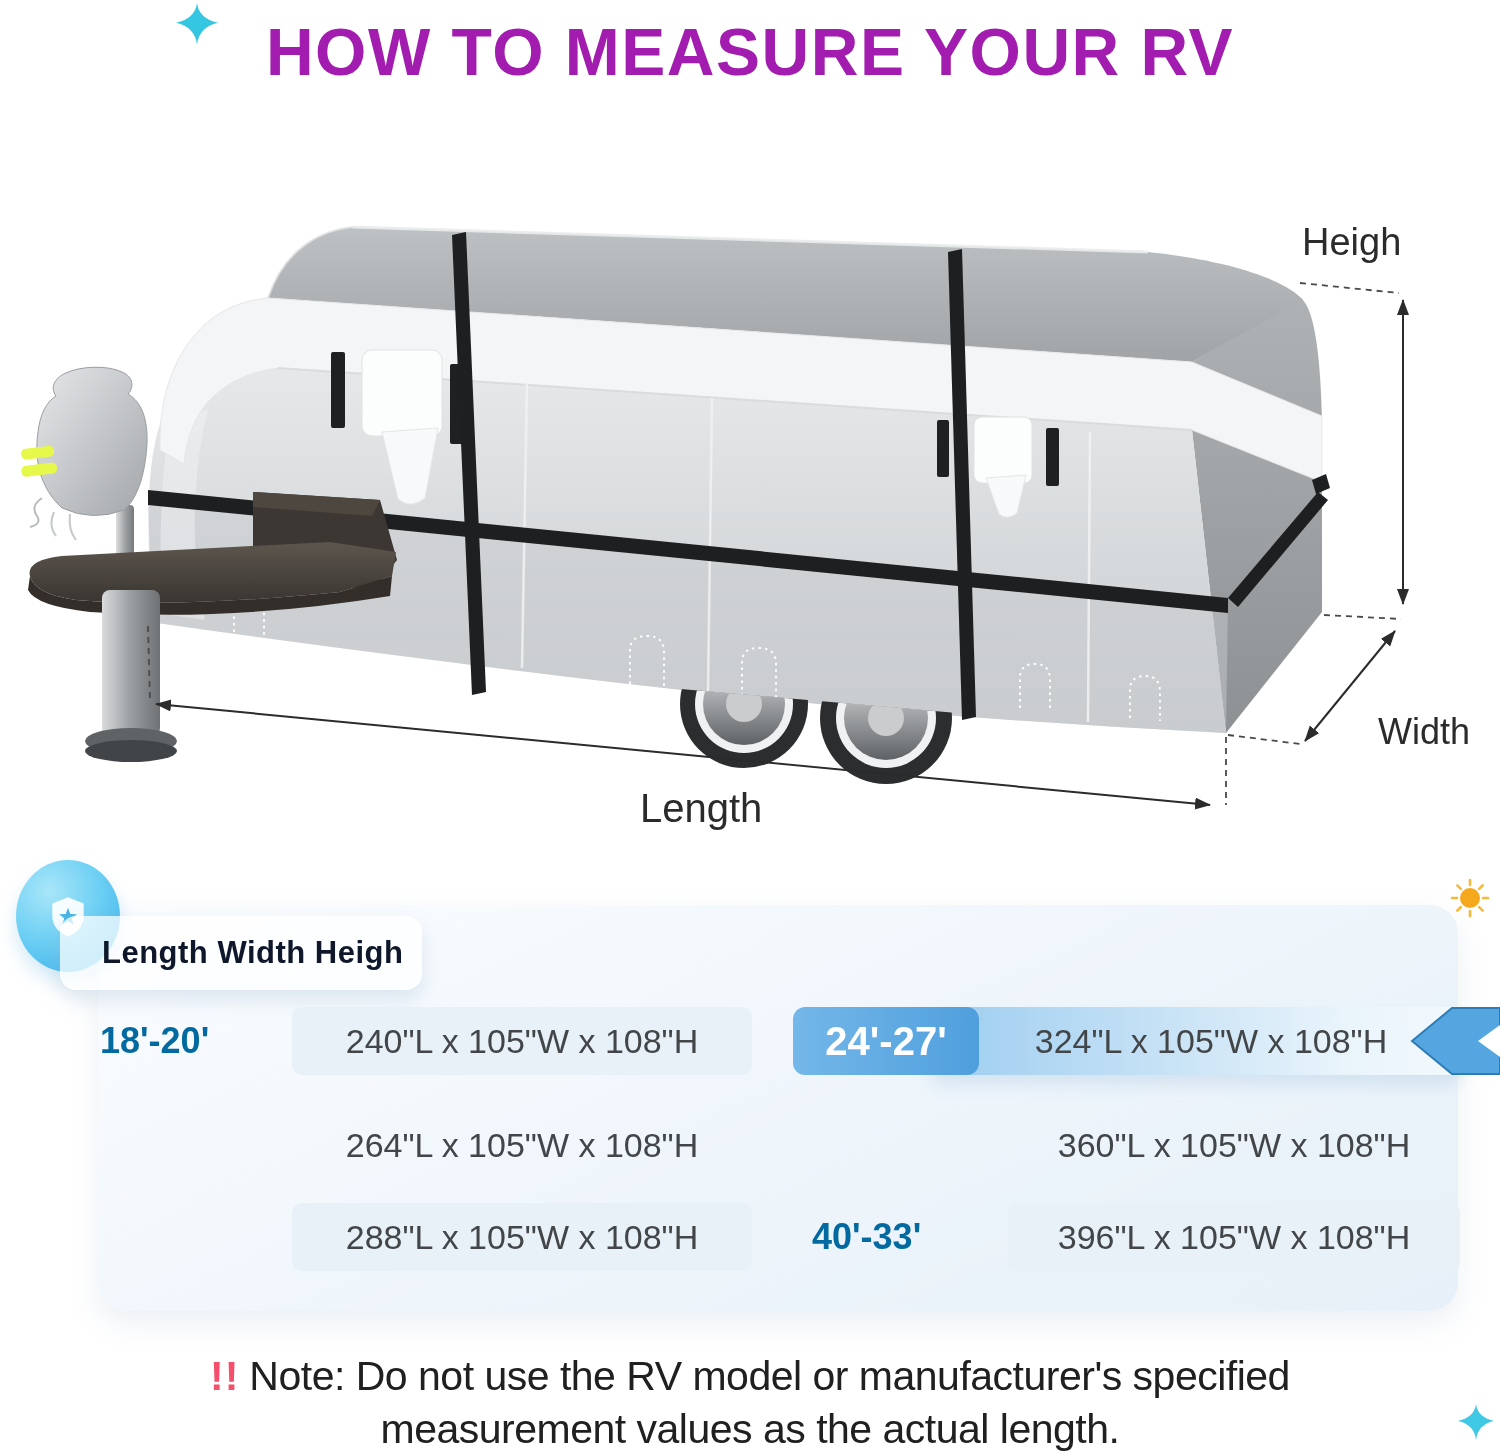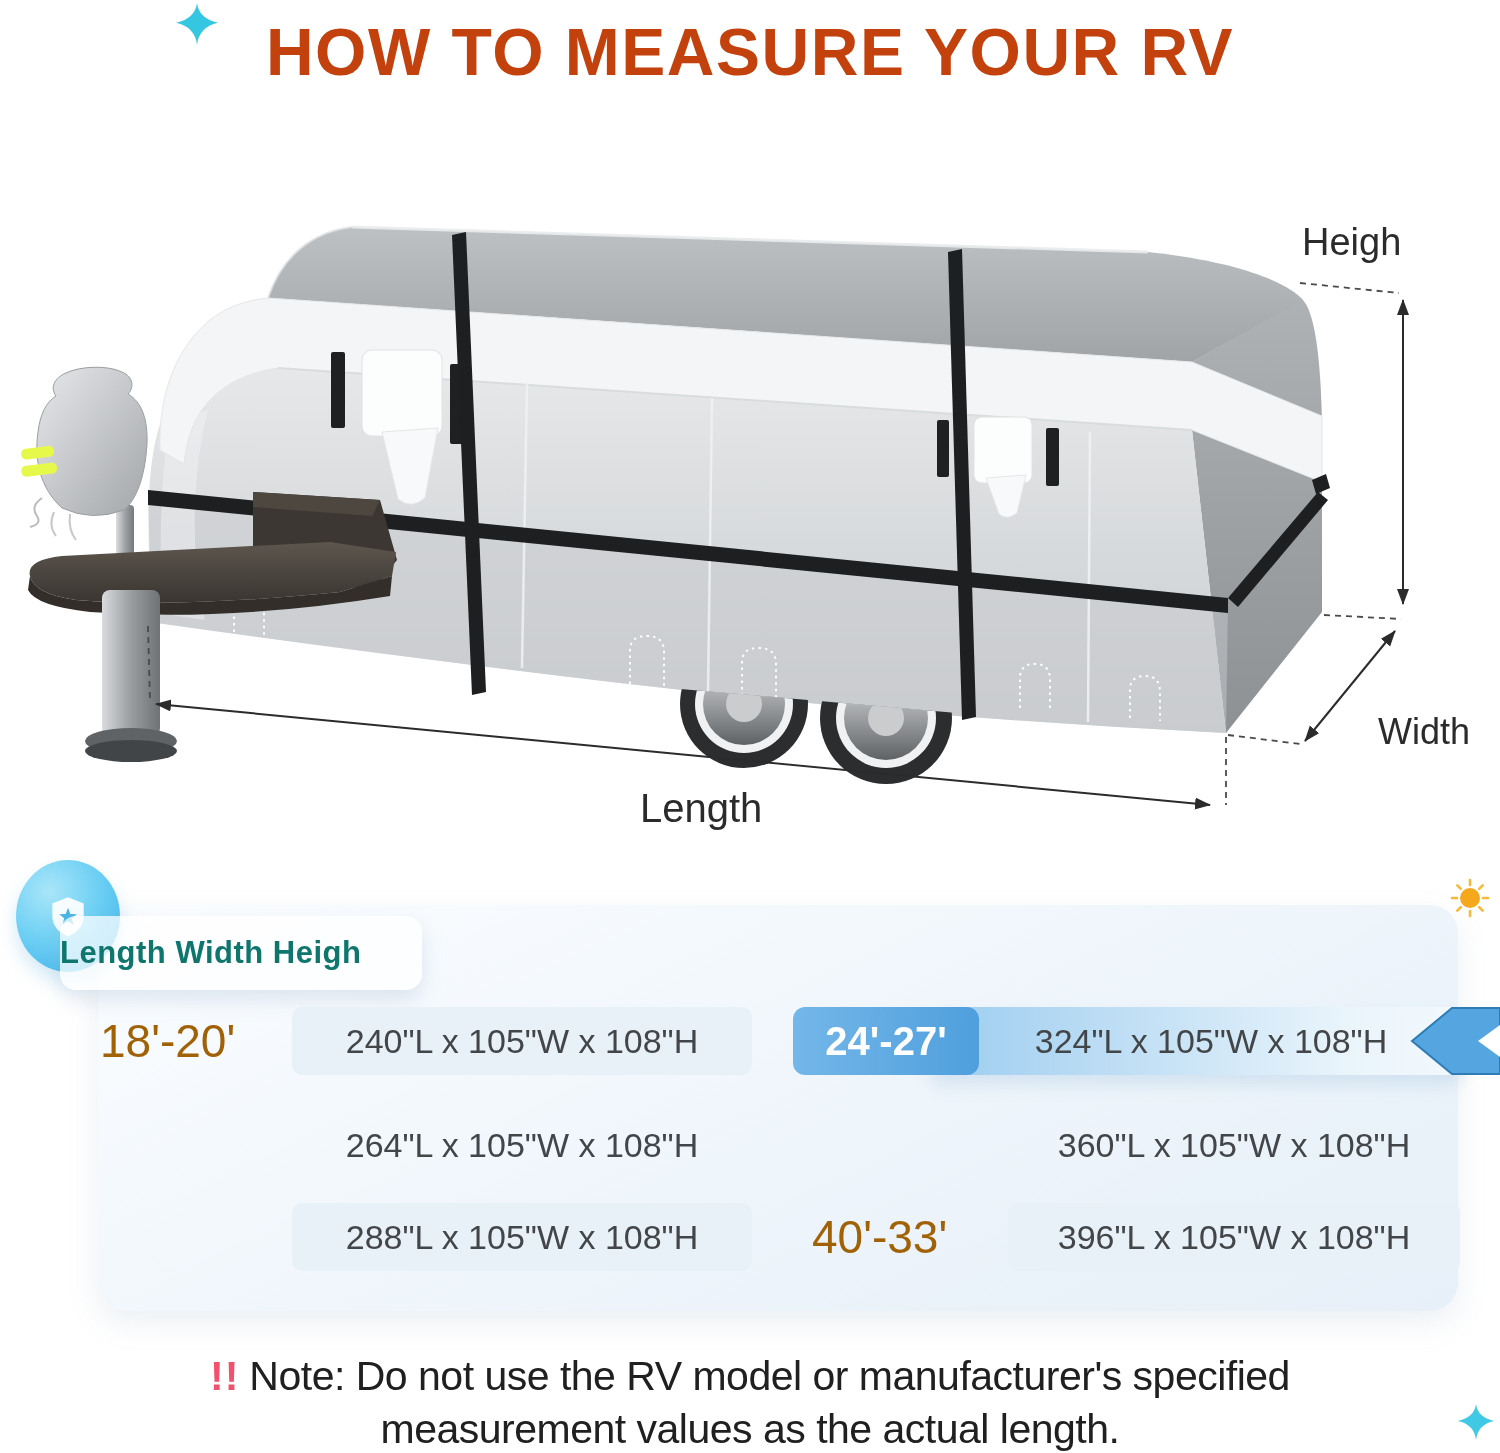--- a/index.html
+++ b/index.html
@@ -1,34 +1,34 @@
 <!DOCTYPE html>
 <html><head>
 <meta charset="utf-8">
 <style>
   html,body{margin:0;padding:0;background:#ffffff;}
   #stage{position:relative;width:1500px;height:1453px;background:#ffffff;overflow:hidden;
          font-family:"Liberation Sans", sans-serif;}
   .abs{position:absolute;}
   
   .title{top:14px;left:0;width:1500px;text-align:center;font-size:66px;font-weight:800;
-         color:#c2410c;letter-spacing:1.5px;white-space:nowrap;}
+         color:#a21caf;letter-spacing:1.5px;white-space:nowrap;}
   
   .panel{left:98px;top:905px;width:1360px;height:406px;border-radius:28px;
          background:linear-gradient(155deg,#fbfdff 0%,#eef5fb 55%,#e7f0f8 100%);
          box-shadow:0 12px 30px rgba(120,150,180,.14);}
   .badge{left:16px;top:860px;width:104px;height:112px;border-radius:50%;
          background:radial-gradient(circle at 32% 28%,#a9e6f9 0%,#6fd0f4 45%,#35aee9 100%);
          box-shadow:0 10px 18px rgba(80,170,220,.25);display:flex;align-items:center;justify-content:center;}
   .pill{left:60px;top:916px;width:362px;height:74px;border-radius:16px;
         background:rgba(255,255,255,.74);box-shadow:0 10px 20px rgba(150,175,205,.28);
-        display:flex;align-items:center;box-sizing:border-box;
-        font-size:31px;font-weight:700;color:#0f766e;letter-spacing:.5px;}
-  .row-label{width:190px;height:68px;line-height:68px;font-size:46px;font-weight:400;
-             color:#a16207;white-space:nowrap;}
+        display:flex;align-items:center;padding-left:42px;box-sizing:border-box;
+        font-size:31px;font-weight:700;color:#0f172a;letter-spacing:.5px;}
+  .row-label{width:190px;height:68px;line-height:68px;font-size:36px;font-weight:700;
+             color:#0369a1;white-space:nowrap;}
   .val-box{width:460px;height:68px;border-radius:10px;background:#e8f0f8;
            display:flex;align-items:center;justify-content:center;}
   .val-box.noBg{background:transparent;}
   .val-text{font-size:34px;color:#434649;letter-spacing:0px;white-space:nowrap;}
   .hl-value{left:930px;top:1007px;width:532px;height:68px;border-radius:12px;
             background:linear-gradient(90deg,#9ccdf0 0%,#c3e0f5 40%,#e9f4fb 78%,#f3f9fd 100%);
             box-shadow:0 10px 16px rgba(140,180,215,.25);}
   .hl-chip{left:793px;top:1007px;width:186px;height:68px;border-radius:12px;
            background:linear-gradient(90deg,#74b7e9 0%,#4f9fdd 100%);
            display:flex;align-items:center;justify-content:center;

